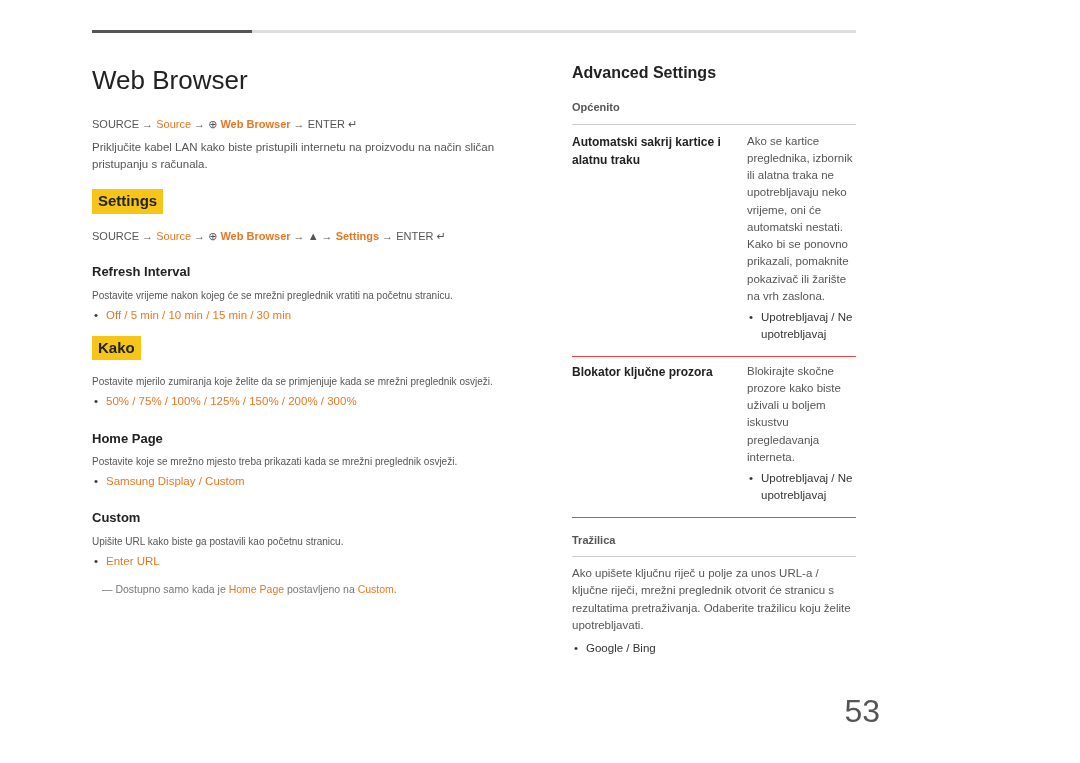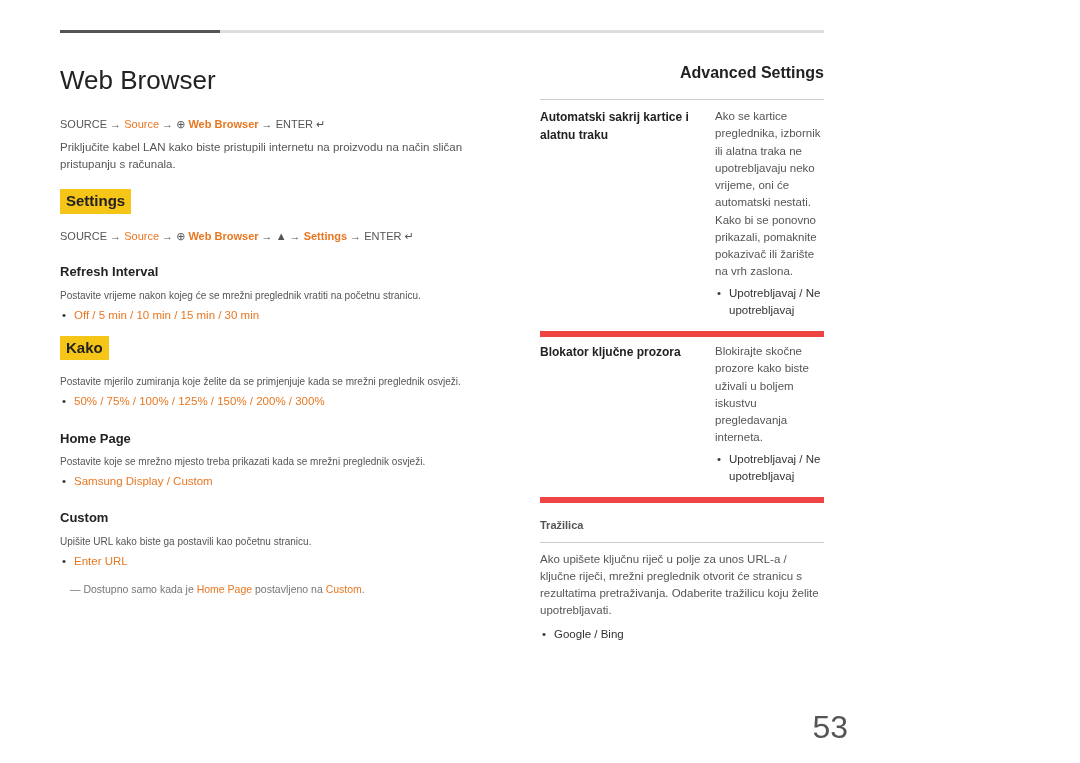--- a/index.html
+++ b/index.html
@@ -8,20 +8,21 @@
       background: #fff;
       color: #333;
       font-size: 13px;
       line-height: 1.5;
     }
     .page {
       width: 908px;
       min-height: 763px;
       padding: 30px 84px 40px 60px;
       position: relative;
+      margin-left: 32px;
     }
     
     .top-lines {
       display: flex;
       gap: 0;
       margin-bottom: 28px;
     }
     .top-line-dark {
       width: 160px;
       height: 3px;
@@ -117,40 +118,39 @@
     }
     .bullet-list li .text-dark {
       color: #333;
     }
     
     .right-section-title {
       font-size: 16px;
       font-weight: 600;
       color: #222;
       margin-bottom: 14px;
-      text-align: right;
     }
     .right-subsection-label {
       font-size: 11px;
       font-weight: 600;
       color: #555;
       text-transform: none;
       margin-bottom: 6px;
     }
     .right-divider {
       border: none;
       border-top: 1px solid #ccc;
       margin: 8px 0;
     }
     .right-row {
       display: flex;
       gap: 20px;
       margin-bottom: 6px;
       padding-bottom: 10px;
-      border-bottom: 6px solid #ef4444;
+      border-bottom: 1px solid #ef4444;
     }
     .right-row-label {
       width: 155px;
       flex-shrink: 0;
       font-size: 12px;
       font-weight: 700;
       color: #222;
       line-height: 1.5;
     }
     .right-row-content {
@@ -194,21 +194,21 @@
       position: relative;
     }
     .trazilica-bullet li::before {
       content: "•";
       position: absolute;
       left: 2px;
     }
     
     .page-number {
       position: absolute;
-      bottom: 12px;
+      bottom: 28px;
       right: 60px;
       font-size: 32px;
       font-weight: 300;
       color: #555;
     }
     
     .footnote {
       font-size: 10.5px;
       color: #777;
       margin-top: 4px;
@@ -276,20 +276,21 @@
         <li><span class="link">Enter URL</span></li>
       </ul>
       <p class="footnote">
         <span>— </span><span>Dostupno samo kada je </span><span class="link">Home Page</span><span> postavljeno na </span><span class="link">Custom</span><span>.</span>
       </p>
     </div>
 
     <div class="right-col">
       <h2 class="right-section-title">Advanced Settings</h2>
 
+      <div class="right-subsection-label">Općenito</div>
       <div class="right-divider"></div>
 
       <div class="right-row">
         <div class="right-row-label">Automatski sakrij kartice i alatnu traku</div>
         <div class="right-row-content">
           <span>Ako se kartice preglednika, izbornik ili alatna traka ne upotrebljavaju neko vrijeme, oni će automatski nestati.</span><br>
           <span>Kako bi se ponovno prikazali, pomaknite pokazivač ili žarište na vrh zaslona.</span>
           <ul class="bullet-list">
             <li><span class="text-dark">Upotrebljavaj / Ne upotrebljavaj</span></li>
           </ul>

